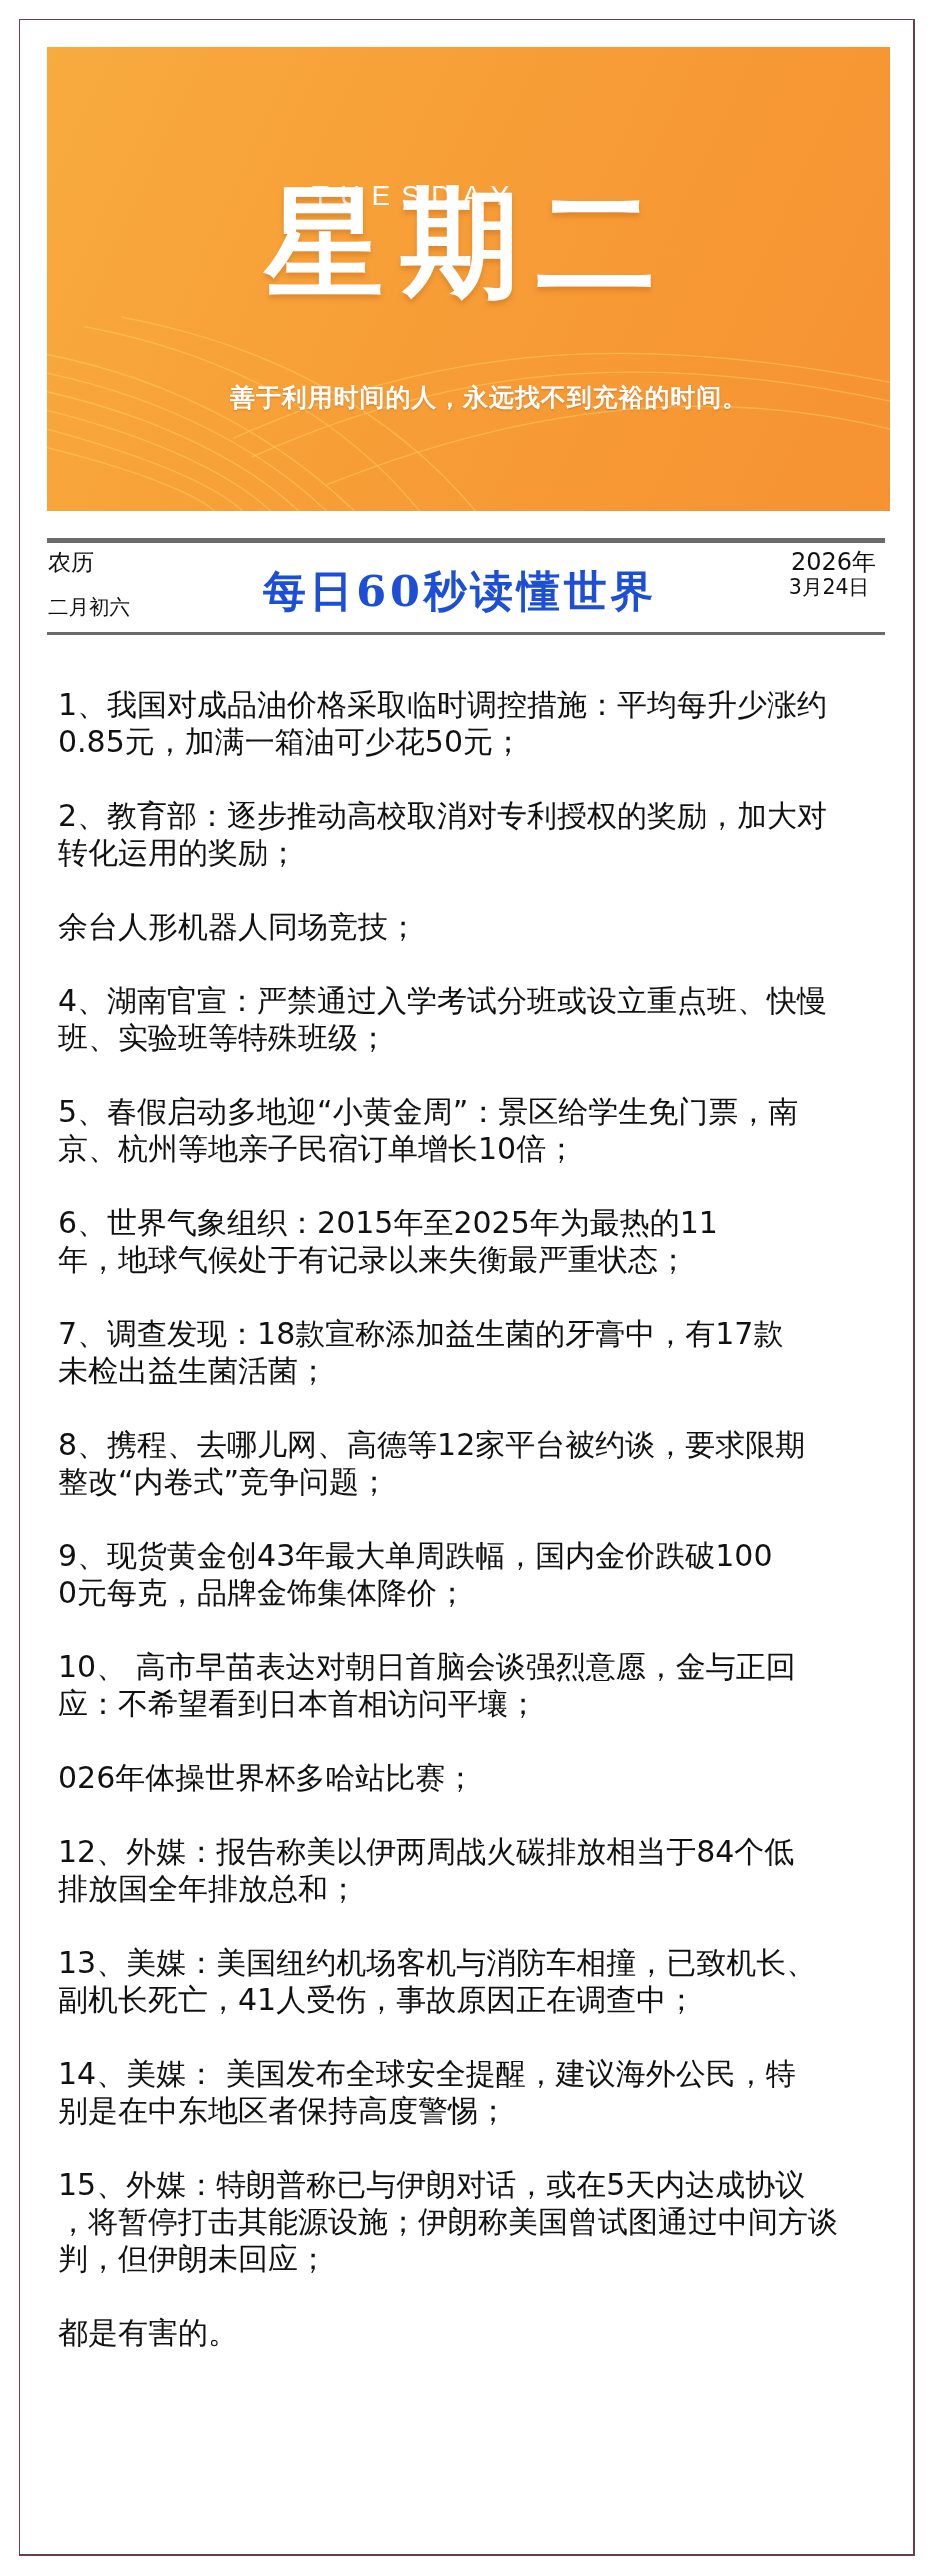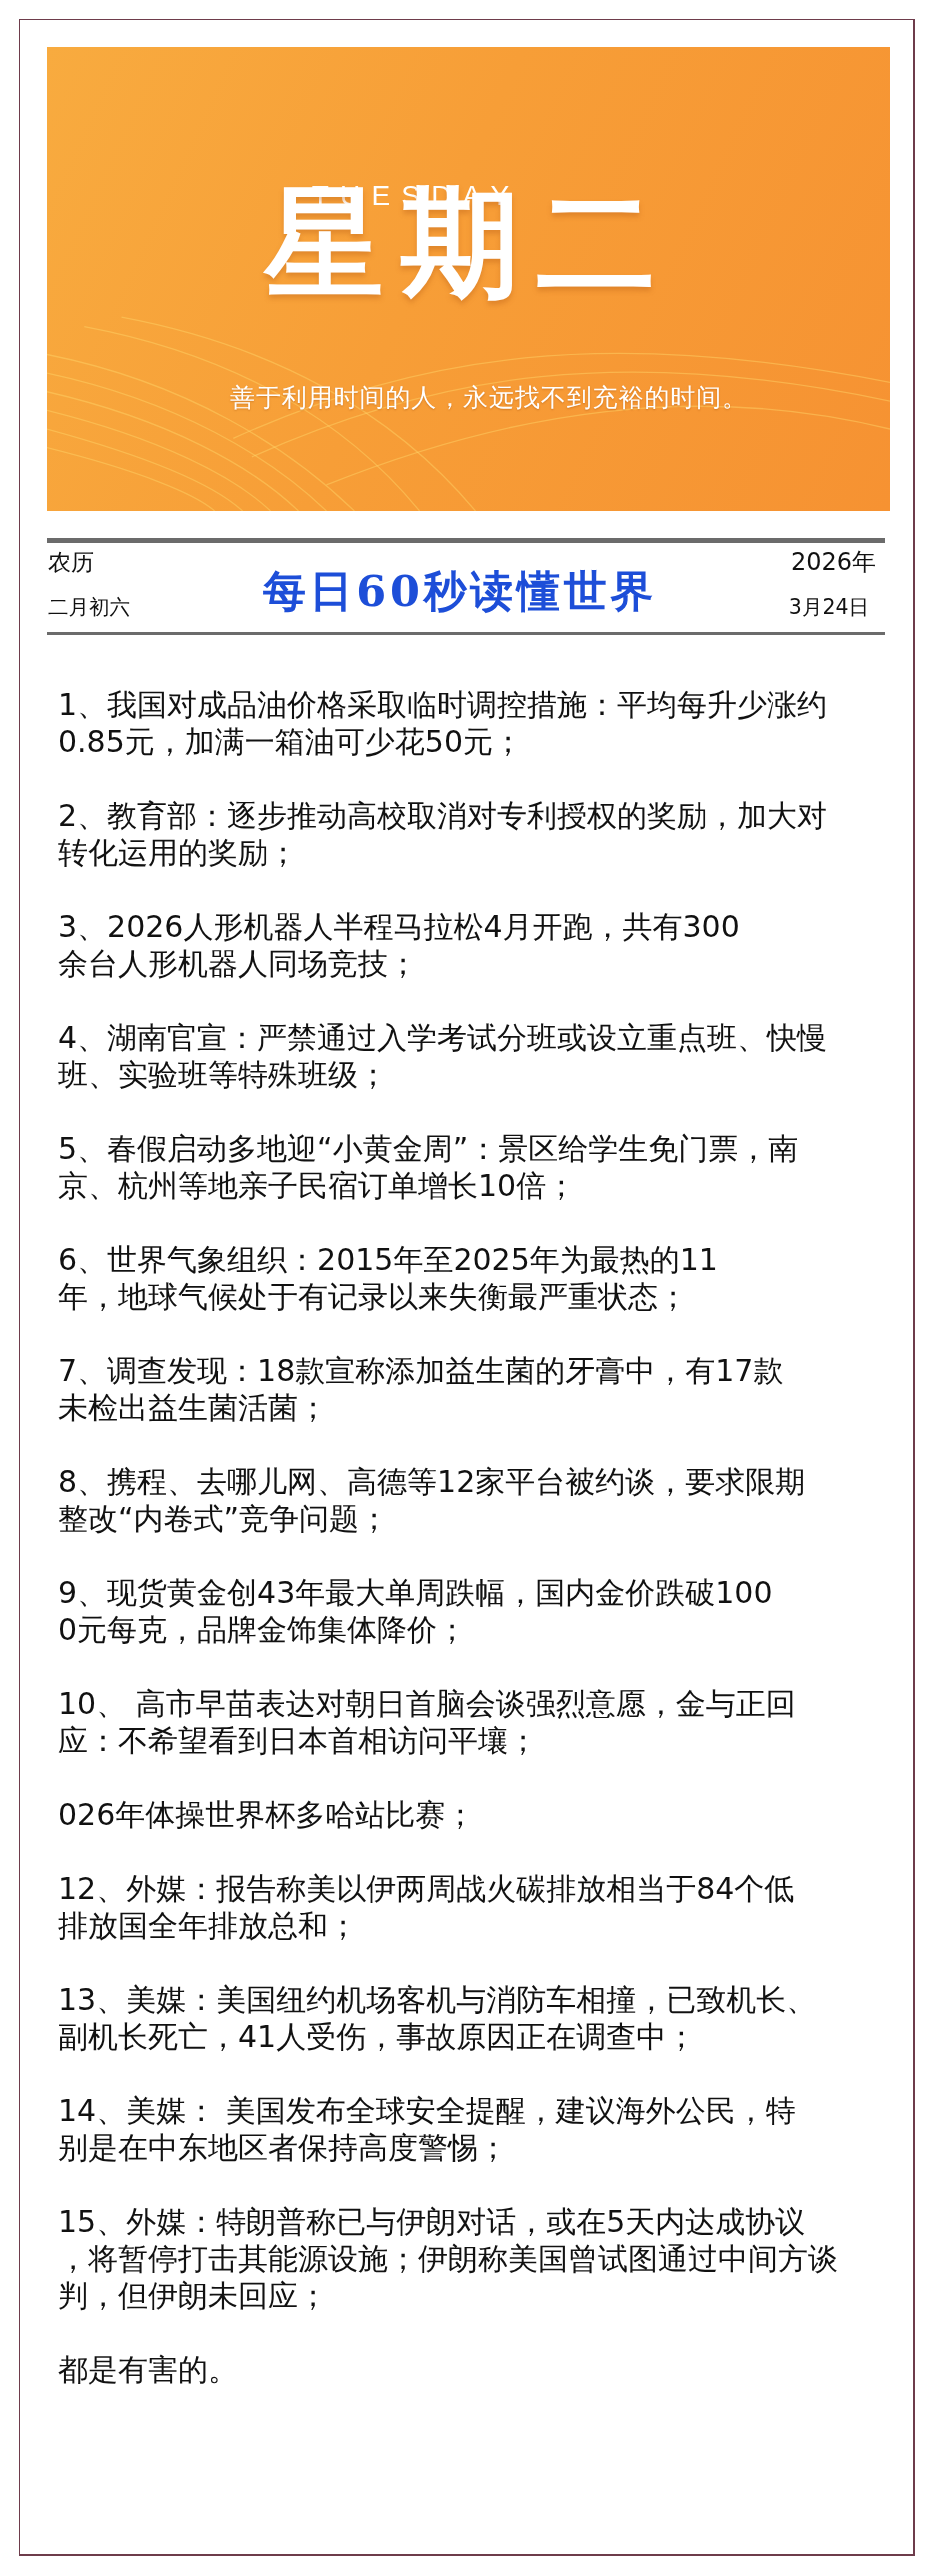--- a/index.html
+++ b/index.html
@@ -9,29 +9,29 @@
            border: 1.9px solid #6e3c4b; border-right-width: 2.8px; border-bottom-width: 2.8px; box-sizing: border-box; }
   .banner { position: absolute; left: 47px; top: 47px; width: 843px; height: 464px; overflow: hidden;
             background: linear-gradient(115deg, #f8ab3f 0%, #f79e37 45%, #f69232 100%); }
   .banner svg.waves { position: absolute; left: 0; top: 0; width: 843px; height: 464px; }
   .day-en { position: absolute; left: 0; width: 738px; top: 133px; text-align: center;
             color: #fff; font-size: 28px; letter-spacing: 11.2px; font-family: "Liberation Sans", sans-serif; }
   .day-cn { position: absolute; left: 0; width: 843px; top: 130px; text-align: center; color: #fff;
             font-family: "DejaVu Serif", "Liberation Serif", serif; font-weight: bold; font-size: 119px; letter-spacing: 17px;
             text-shadow: 0 3.7px 5.6px rgba(180,90,20,0.35); line-height: 130px; }
   .quote { position: absolute; left: 0; width: 884px; top: 334px; text-align: center; color: #fff;
-           font-size: 25px; font-weight: normal; letter-spacing: 0.9px; text-shadow: 0 0.9px 1.9px rgba(150,70,10,0.4); }
+           font-size: 25px; font-weight: bold; letter-spacing: 0.9px; text-shadow: 0 0.9px 1.9px rgba(150,70,10,0.4); }
   .rule-top { position: absolute; left: 47px; top: 538px; width: 838px; height: 4.7px; background: #6b6b6b; }
   .rule-bot { position: absolute; left: 47px; top: 632px; width: 838px; height: 2.8px; background: #6b6b6b; }
   .lunar-label { position: absolute; left: 48px; top: 547px; font-size: 23px; }
   .lunar-date { position: absolute; left: 48px; top: 593px; font-size: 20.5px; }
   .title { position: absolute; left: 242px; top: 563px; width: 436px; text-align: center; color: #1d4ed8;
            font-family: "DejaVu Serif", "Liberation Serif", serif; font-weight: bold; font-size: 43px; letter-spacing: 3.7px; line-height: 56px; }
   .year { position: absolute; right: 56px; top: 546px; font-size: 24px; }
-  .mday { position: absolute; right: 63px; top: 593px; font-size: 20.5px; }
+  .mday { position: absolute; right: 63px; top: 573px; font-size: 20.5px; }
   .news { position: absolute; left: 58px; top: 686px; width: 848px; }
   .item { margin: 0 0 37px 0; }
   .line { display: block; font-size: 30px; line-height: 37px; height: 37px; white-space: nowrap; }
   .motto { margin-top: 35px; }
 </style>
 </head>
 <body>
 
 <div class="frame"></div>
 
@@ -67,21 +67,20 @@
 <div class="news">
   <div class="item">
     <span class="line">1、我国对成品油价格采取临时调控措施：平均每升少涨约</span>
     <span class="line">0.85元，加满一箱油可少花50元；</span>
   </div>
   <div class="item">
     <span class="line">2、教育部：逐步推动高校取消对专利授权的奖励，加大对</span>
     <span class="line">转化运用的奖励；</span>
   </div>
   <div class="item">
-    <span class="line">3、2026人形机器人半程马拉松4月开跑，共有300</span>
     <span class="line">余台人形机器人同场竞技；</span>
   </div>
   <div class="item">
     <span class="line">4、湖南官宣：严禁通过入学考试分班或设立重点班、快慢</span>
     <span class="line">班、实验班等特殊班级；</span>
   </div>
   <div class="item">
     <span class="line">5、春假启动多地迎“小黄金周”：景区给学生免门票，南</span>
     <span class="line">京、杭州等地亲子民宿订单增长10倍；</span>
   </div>

